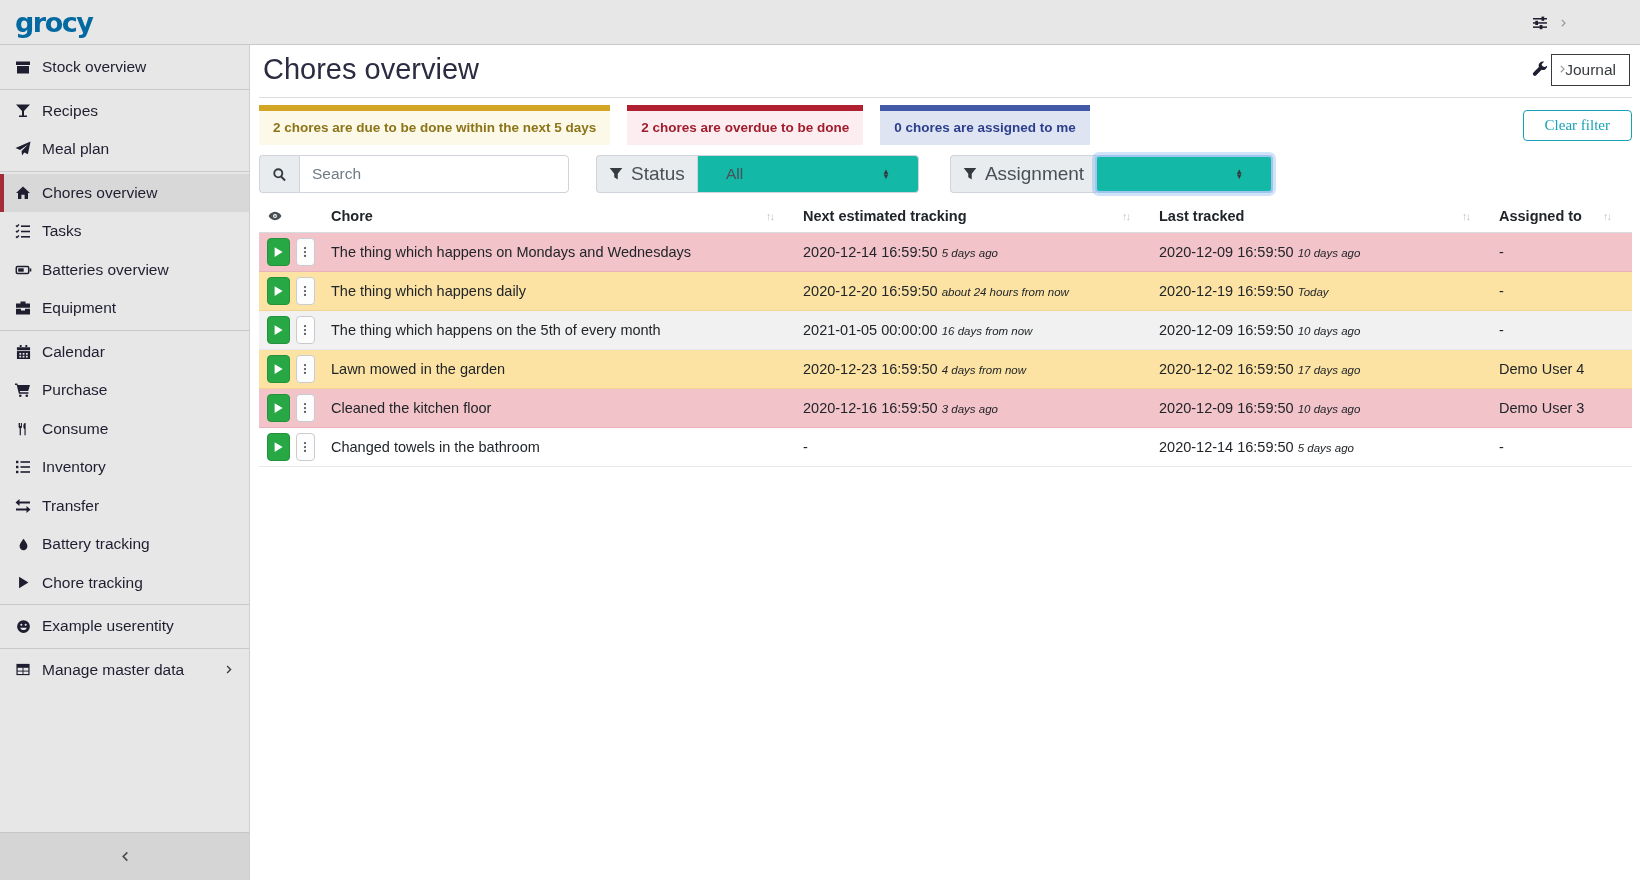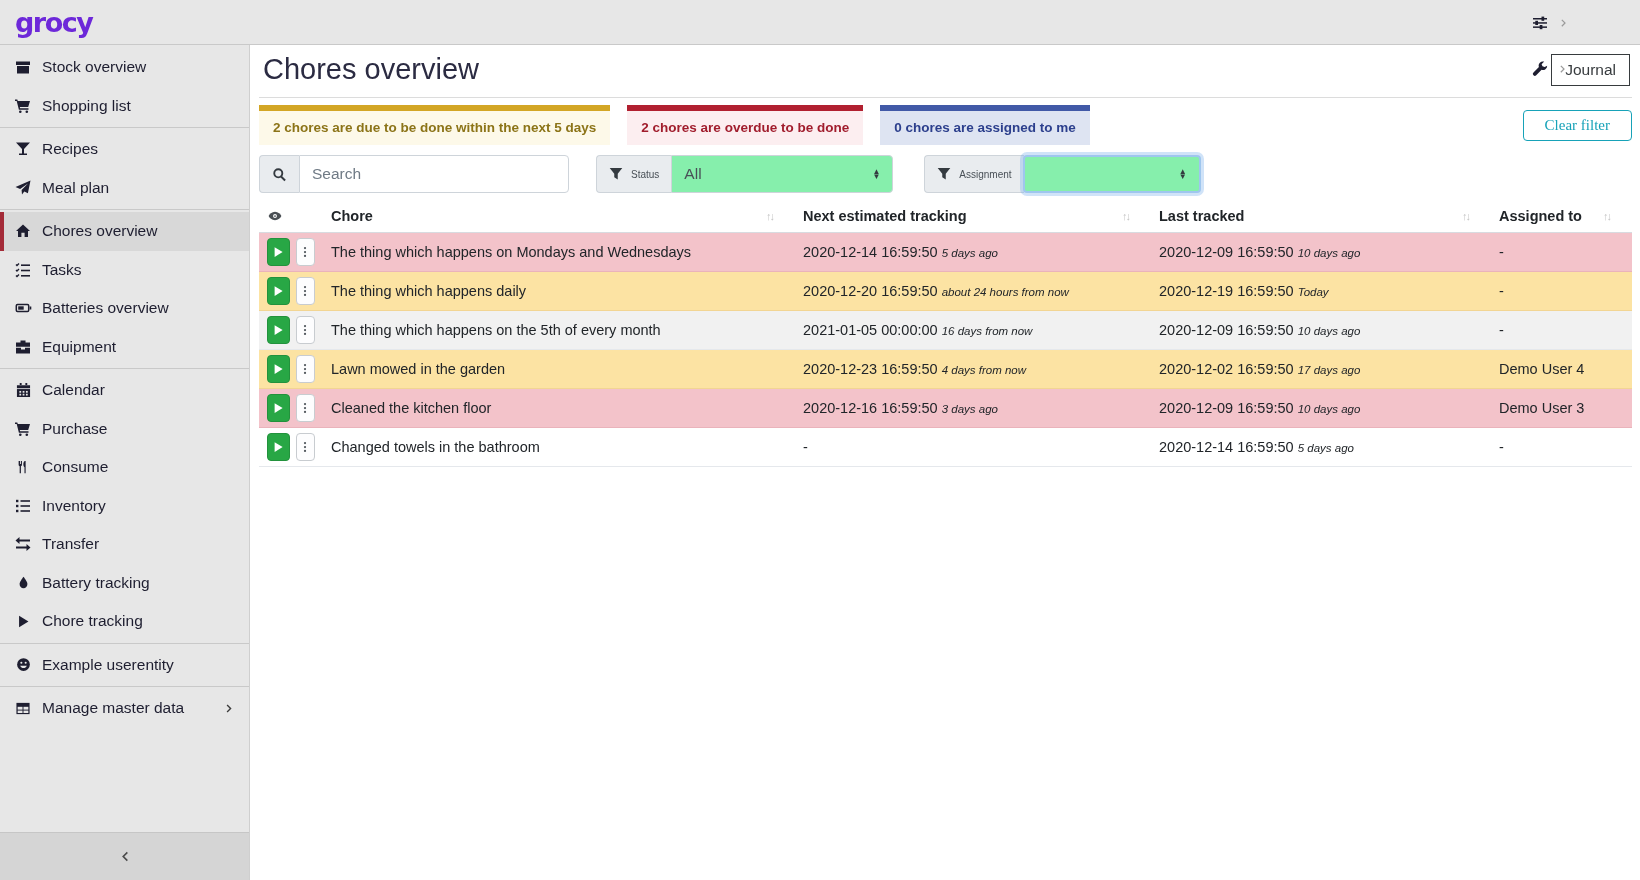--- a/index.html
+++ b/index.html
@@ -14,21 +14,21 @@
 
   
   .topbar {
     position:absolute; top:0; left:0; width:1640px; height:45px;
     background:#e7e7e7; border-bottom:1px solid #c9c9c9;
     display:flex; align-items:center; justify-content:space-between;
     z-index:5;
   }
   .logo {
     padding-left:15px; font-family:"DejaVu Sans",sans-serif;
-    font-weight:bold; font-size:27px; letter-spacing:-1.5px; color:#6d28d9;
+    font-weight:bold; font-size:27px; letter-spacing:-1.5px; color:#0369a1;
     cursor:pointer;
   }
   .topbar-right { display:flex; align-items:center; gap:30px; padding-right:29px;flex-direction:column; }
   .tb-item { display:flex; align-items:center; gap:8px; font-size:15.5px; color:#1e1e30; cursor:pointer; }
   .tb-chev { color:#9b9b9b; margin-left:2px; }
 
   
   .sidebar {
     position:absolute; top:45px; left:0; bottom:0; width:250px;
     background:#e7e7e7; border-right:1px solid #cfcfcf;
@@ -76,33 +76,33 @@
     border-radius:4px; padding:6px 21px; font-size:15px; cursor:pointer; margin-top:5px;
     font-family:Liberation Serif, serif;
   }
 
   
   .filters-row { display:flex; align-items:center; margin-top:10px; }
   .input-group { display:flex; height:38px; }
   .ig-prepend {
     display:flex; align-items:center; gap:8px; background:#e9ecef;
     border:1px solid #ced4da; border-right:0; border-radius:4px 0 0 4px;
-    padding:0 12px; color:#495057; font-size:10px;
+    padding:0 12px; color:#495057; font-size:19px;
   }
   .ig-prepend .picon { color:#343a40; }
   .search-input {
     width:270px; border:1px solid #ced4da; border-radius:0 4px 4px 0;
     padding:0 12px; font-size:15.5px; color:#495057; outline:none;
     font-family:"Liberation Sans",sans-serif;
   }
   .search-input::placeholder { color:#6f7a85; }
   .custom-select {
     display:flex; align-items:center; justify-content:space-between;
     border:1px solid #ced4da; border-left:1px solid #ced4da;
-    border-radius:0 4px 4px 0; background:#86efac; padding:0 12px;
+    border-radius:0 4px 4px 0; background:#14b8a6; padding:0 28px;
     font-size:15.5px; color:#495057; cursor:pointer;
   }
   .sel-status { width:222px; }
   .sel-assign {
     width:178px; border:2px solid #9fc6ee; border-radius:4px;
     box-shadow:0 0 0 3px rgba(120,175,235,.35); margin-left:-1px;
   }
   .sel-arrows { display:flex; flex-direction:column; align-items:center; color:#343a40; font-size:8px; line-height:5px; }
   .ml-status { margin-left:27px; }
   .ml-assign { margin-left:31px; }
@@ -193,30 +193,20 @@
   <div class="nav">
 
     <div class="nav-item">
       <span class="nicon">
           <svg width="16" height="16" viewBox="0 0 16 16">
             <path d="M1 2.5h14v3.5H1z"></path>
             <path d="M2 7h12v7.5H2z"></path>
           </svg>
         </span>
       <span>Stock overview</span>
-    </div>
-    <div class="nav-item">
-      <span class="nicon">
-          <svg width="16" height="16" viewBox="0 0 16 16">
-            <path d="M0 1.5h2.3l.5 1.5H15l-1.8 6H4.8l.3 1.2h8.4v1.5H3.9L1.7 3H0z"></path>
-            <circle cx="5.3" cy="13.7" r="1.3"></circle>
-            <circle cx="11.8" cy="13.7" r="1.3"></circle>
-          </svg>
-        </span>
-      <span>Shopping list</span>
     </div>
 
     <div class="nav-divider"></div>
 
     <div class="nav-item">
       <span class="nicon">
           <svg width="16" height="16" viewBox="0 0 16 16">
             <path d="M1 1.5h14L9 8v4.5h3V14H4v-1.5h3V8z"></path>
           </svg>
         </span>

